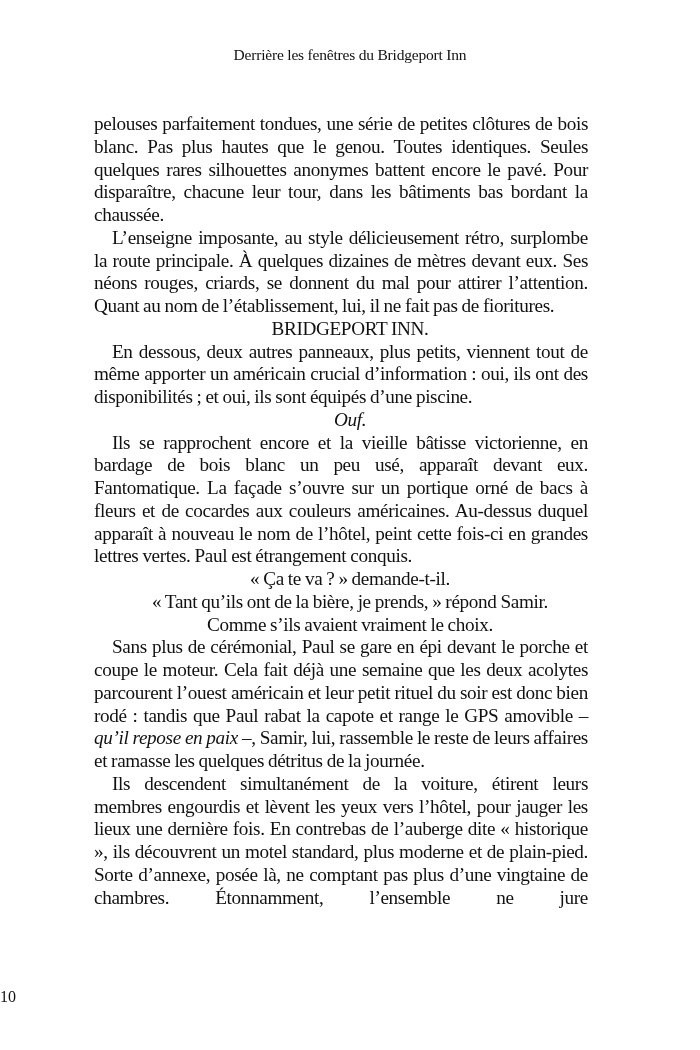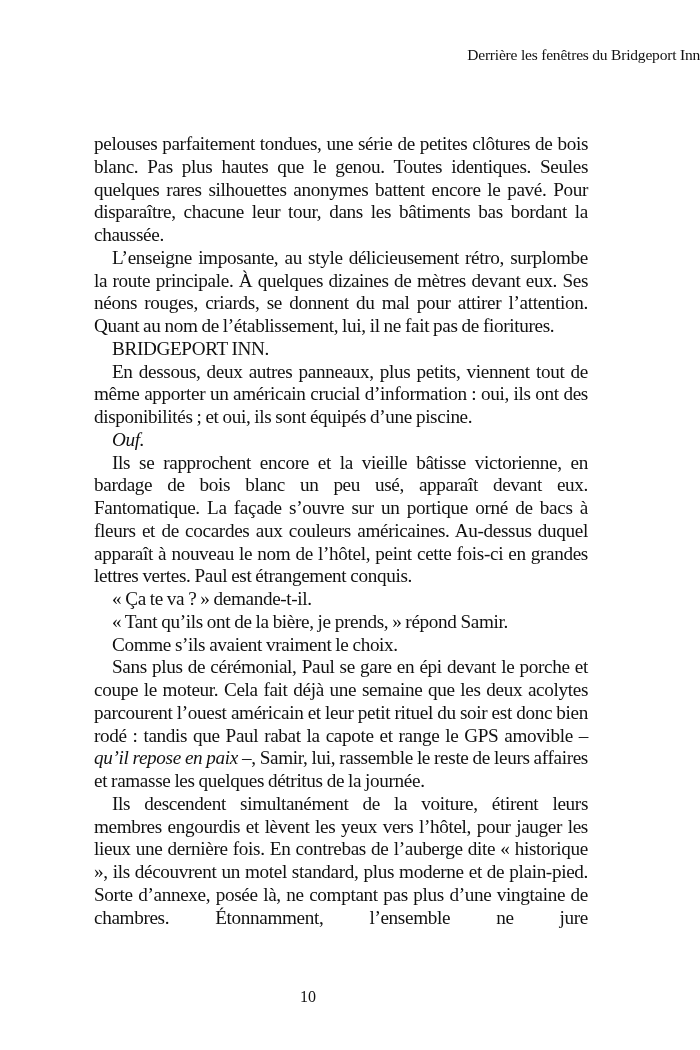--- a/index.html
+++ b/index.html
@@ -1,26 +1,26 @@
 <!DOCTYPE html>
 <html><head>
 <meta charset="utf-8">
 <style>
   html, body { margin: 0; padding: 0; background: #ffffff; }
   body { width: 700px; height: 1050px; position: relative; overflow: hidden;
          font-family: "Liberation Serif", "DejaVu Serif", serif; color: #111; }
-  .running-head { position: absolute; top: 46px; left: 0; width: 700px; text-align: right;
+  .running-head { position: absolute; top: 46px; left: 0; width: 700px; text-align: center;
                   font-size: 15.5px; letter-spacing: -0.2px; }
   .body-text { position: absolute; top: 113px; left: 94px; width: 494px;
                font-size: 19.2px; line-height: 22.75px; letter-spacing: -0.35px; word-spacing: -0.5px; }
   .body-text p { margin: 0; text-align: justify; text-indent: 18px; }
-  .body-text p.noindent { text-indent: 0; margin-top: 20px; }
-  .body-text p.left { text-align: left; }
+  .body-text p.noindent { text-indent: 0; }
+  .body-text p.left { text-align: center; }
   .body-text em { }
-  .folio { position: absolute; top: 988px; left: 0; width: 616px; text-align: center; font-size: 16px; }
+  .folio { position: absolute; top: 988px; left: 0; width: 616px; font-size: 16px; }
 </style>
 </head>
 <body>
 
 <div class="running-head">Derrière les fenêtres du Bridgeport Inn</div>
 
 <div class="body-text">
   <p class="noindent">pelouses parfaitement tondues, une série de petites clôtures de bois blanc. Pas plus hautes que le genou. Toutes identiques. Seules quelques rares silhouettes anonymes battent encore le pavé. Pour disparaître, chacune leur tour, dans les bâtiments bas bordant la chaussée.</p>
   <p>L’enseigne imposante, au style délicieusement rétro, surplombe la route principale. À quelques dizaines de mètres devant eux. Ses néons rouges, criards, se donnent du mal pour attirer l’attention. Quant au nom de l’établissement, lui, il ne fait pas de fioritures.</p>
   <p class="left">BRIDGEPORT INN.</p>

